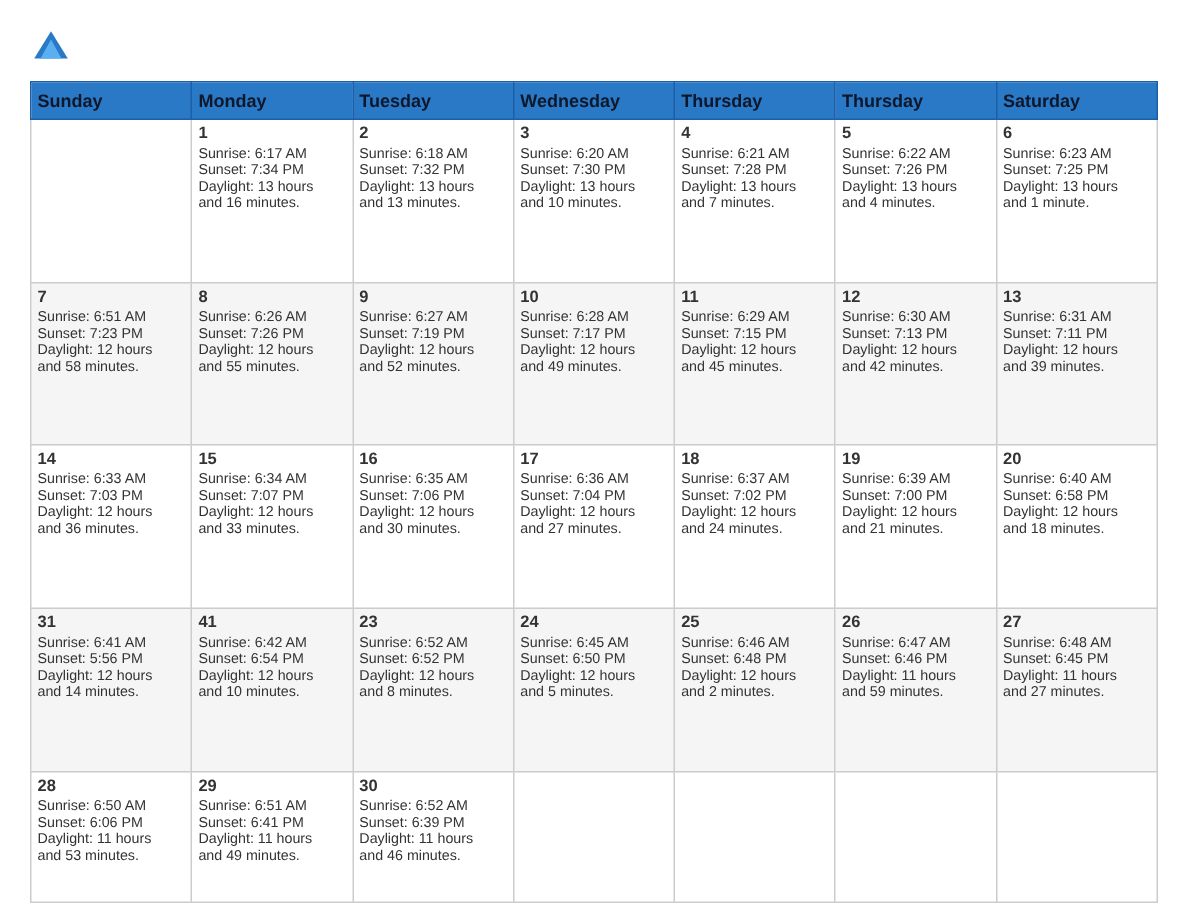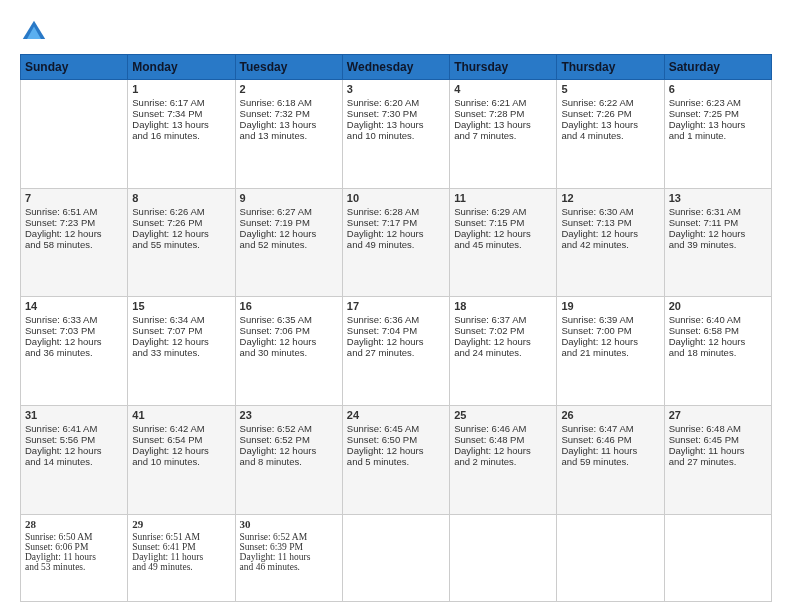--- a/index.html
+++ b/index.html
@@ -92,21 +92,20 @@
       font-weight: bold;
       color: #333;
       display: block;
       margin-bottom: 2px;
     }
     .empty {
       background: #fff !important;
     }
     .last-row td {
       height: 66px;
-      font-family: Liberation Serif, serif;
     }
   </style>
 </head>
 <body>
 
 <div class="page">
   <div class="header">
     <div class="logo">
       <svg class="logo-icon" viewBox="0 0 40 40">
         <polygon points="20,4 36,30 4,30" fill="#2979c7"></polygon>

